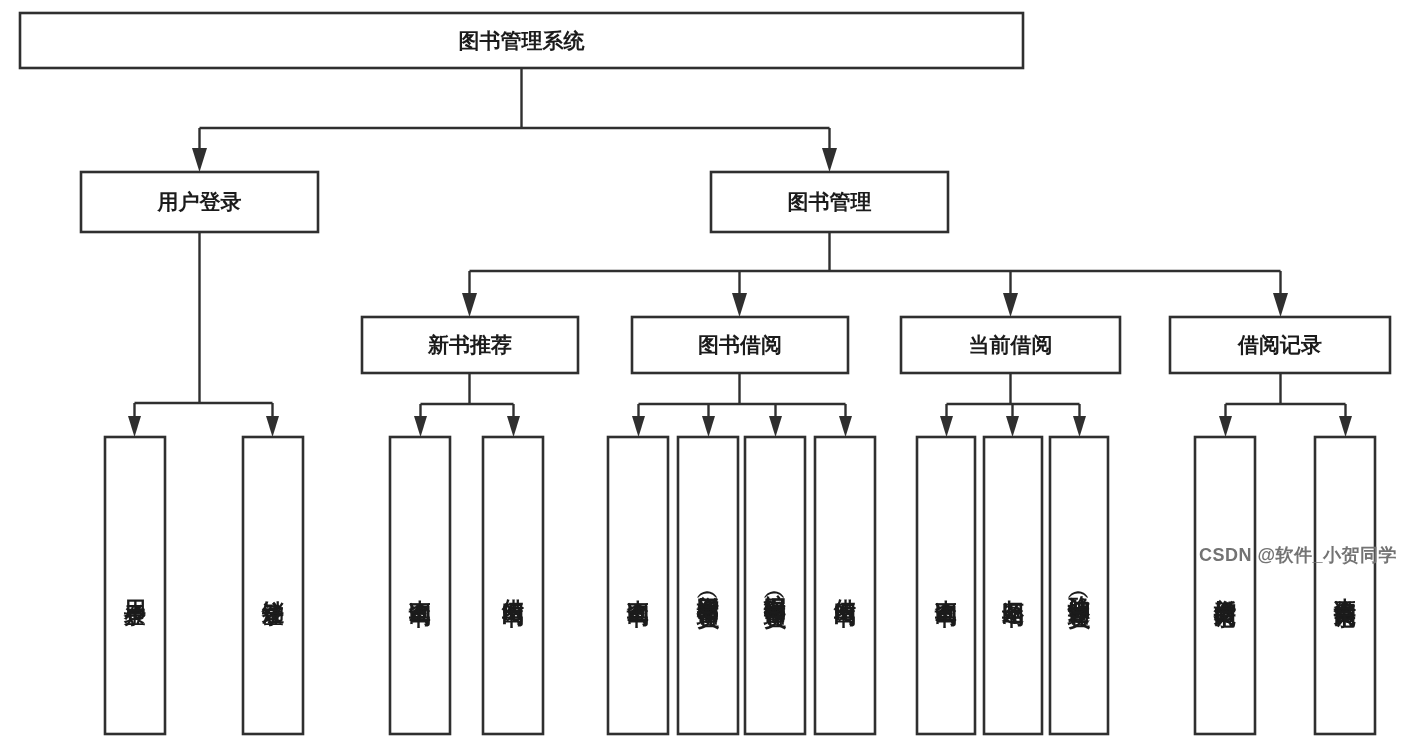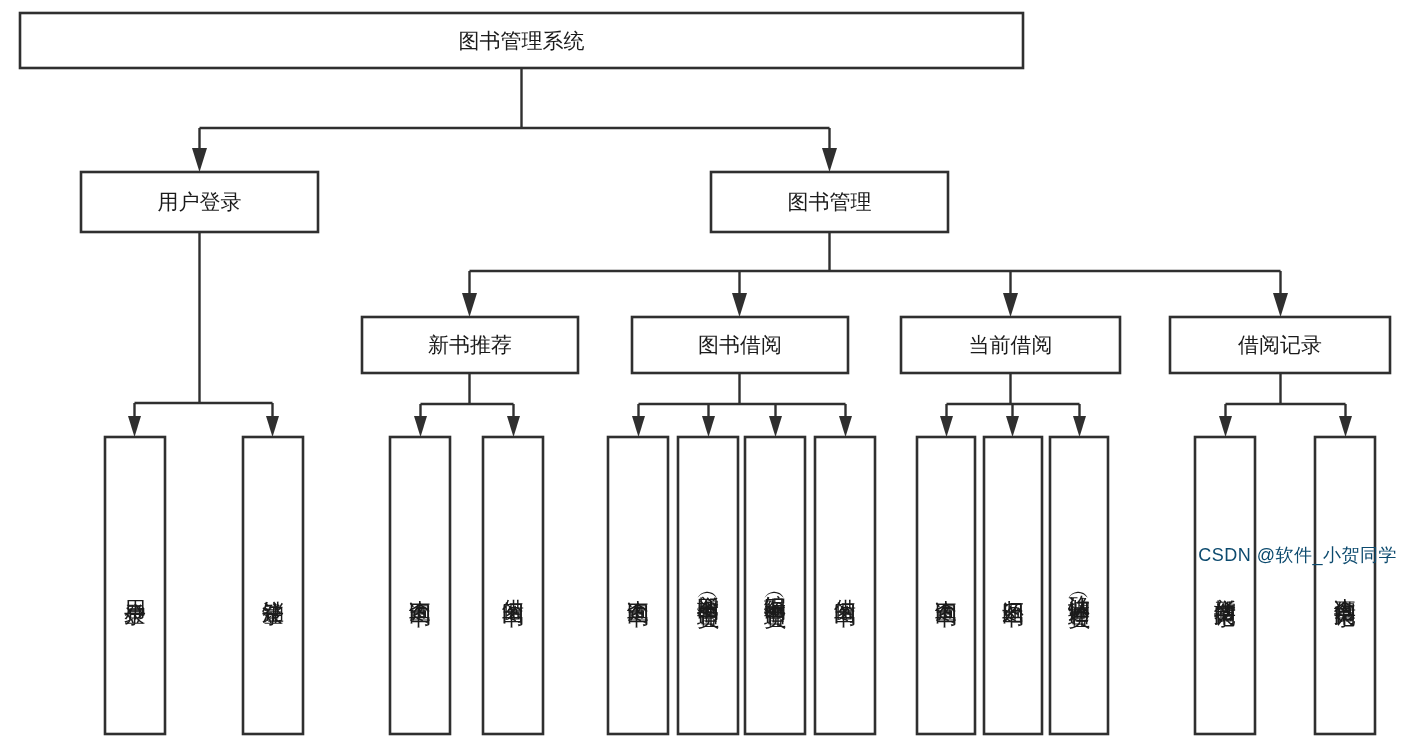--- a/index.html
+++ b/index.html
@@ -13,20 +13,21 @@
     font-family: "Liberation Sans", "DejaVu Sans", sans-serif;
     overflow: hidden;
     position: relative;
   }
   #diagram-root {
     position: absolute;
     left: 0;
     top: 0;
     width: 1405px;
     height: 573px;
+    font-weight: bold;
   }
   svg.flow {
     display: block;
     width: 1405px;
     height: 747px;
   }
   .node-rect {
     fill: #ffffff;
     stroke: #2f2f2f;
     stroke-width: 2.6;
@@ -65,21 +66,21 @@
     display: flex;
     align-items: center;
     justify-content: center;
   }
   .watermark {
     position: absolute;
     right: 8px;
     bottom: 6px;
     font-family: "Liberation Sans", "DejaVu Sans", sans-serif;
     font-size: 18px;
-    color: #0c4a6e;
+    color: #737373;
     letter-spacing: 0.5px;
     user-select: none;
     pointer-events: none;
     white-space: nowrap;
   }
 </style>
 </head>
 <body>
 
 <div id="diagram-root">

